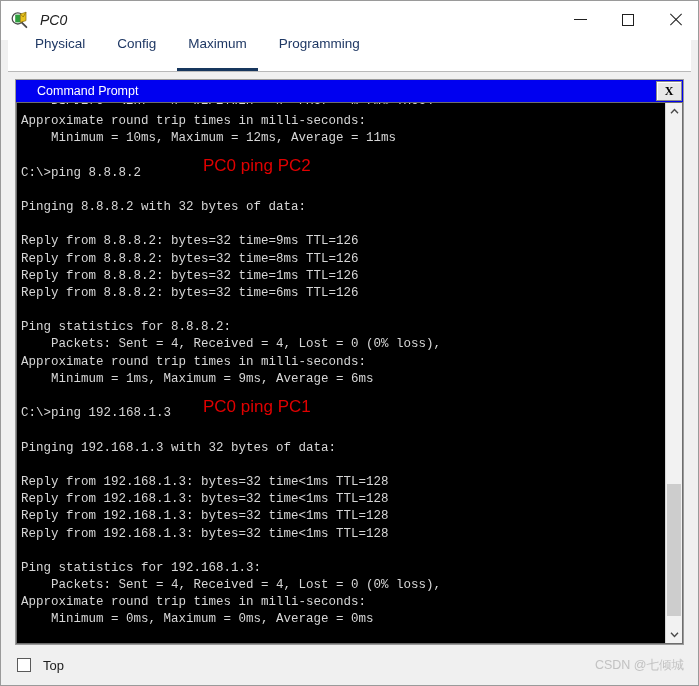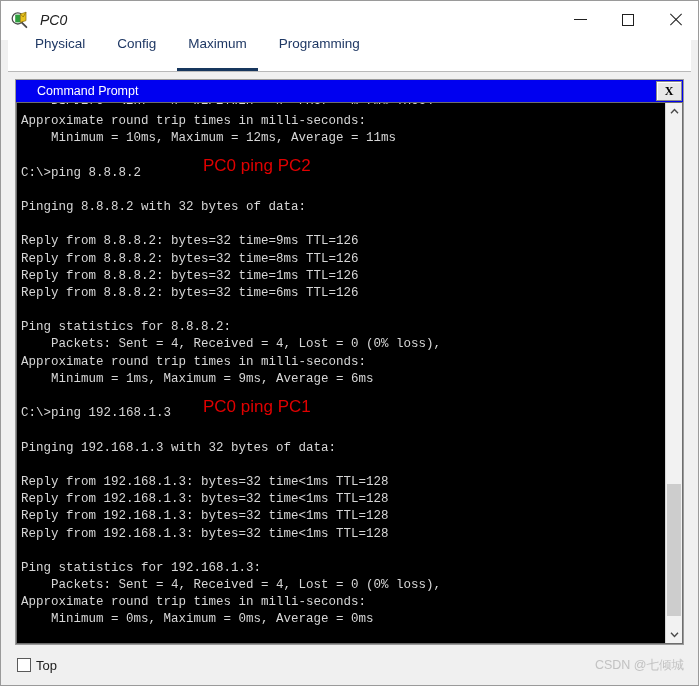--- a/index.html
+++ b/index.html
@@ -279,21 +279,21 @@
     width: 14px;
     height: 14px;
     border: 1px solid #5a5a5a;
     background: #ffffff;
     box-sizing: border-box;
     flex: 0 0 auto;
   }
   .check-label {
     font-size: 13px;
     color: #202020;
-    margin-left: 5px;
+    margin-left: 12px;
   }
   .watermark {
     font-size: 12.5px;
     color: #c2c2c2;
     white-space: nowrap;
   }
 </style>
 </head>
 <body>
 

